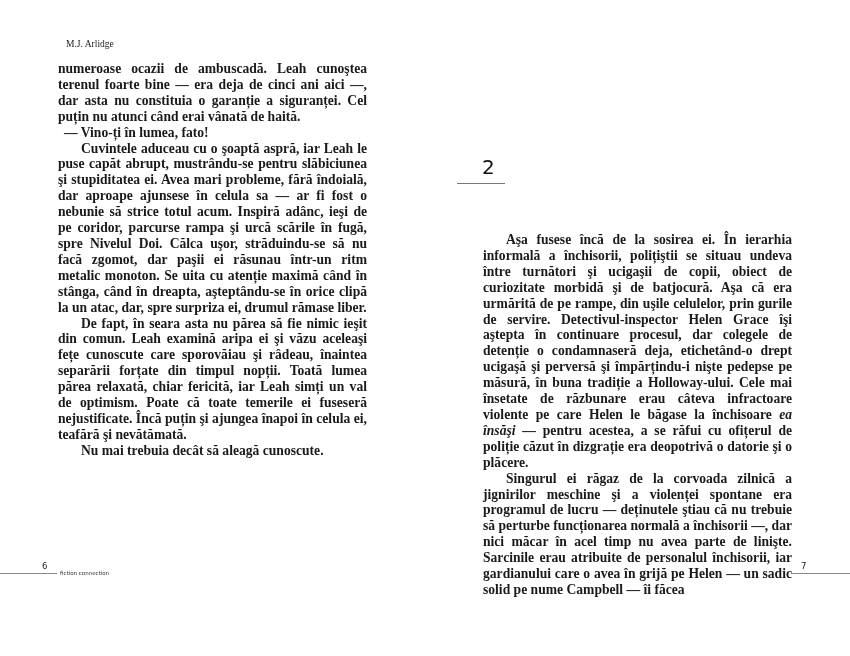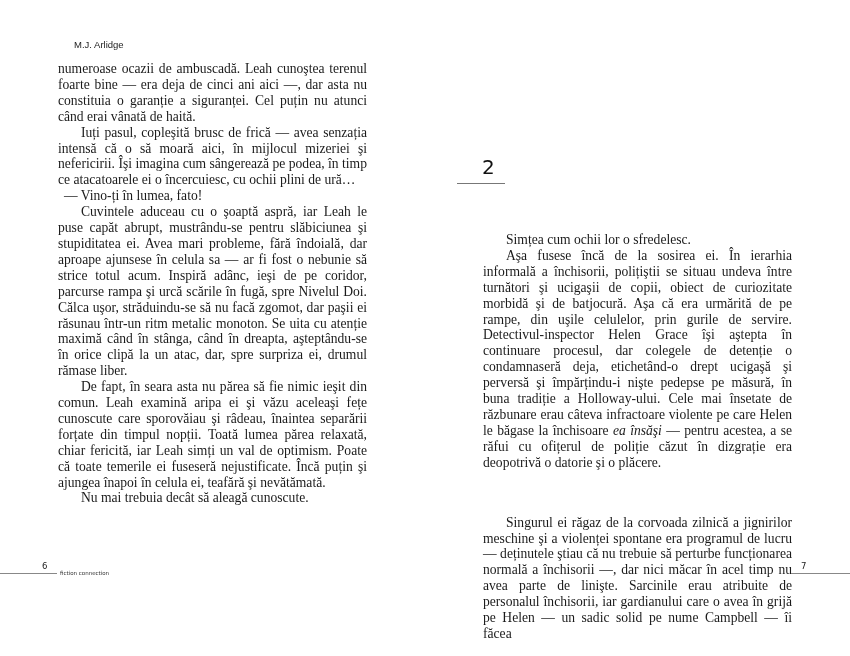--- a/index.html
+++ b/index.html
@@ -1,59 +1,57 @@
 <!DOCTYPE html>
 <html><head>
 <meta charset="utf-8">
 <style>
   html, body { margin: 0; padding: 0; background: #ffffff; }
   body { width: 850px; height: 656px; position: relative; overflow: hidden; color: #1a1a1a; }
   .page { position: absolute; top: 0; height: 656px; }
   .page-left { left: 0; width: 425px; }
   .page-right { left: 425px; width: 425px; }
-  .running-head { position: absolute; left: 74px; top: 39px; font-family: Liberation Sans, sans-serif; font-size: 9.5px; color: #222; }
+  .running-head { position: absolute; left: 66px; top: 39px; font-family: Liberation Serif, serif; font-size: 9.5px; color: #222; }
   .body-text { position: absolute; font-family: "Liberation Serif", serif; font-size: 13.6px; line-height: 15.9px; text-align: justify; color: #1a1a1a; }
   .page-left .body-text { left: 58px; top: 61px; width: 309px; }
   .page-right .body-text { left: 58px; top: 232px; width: 309px; }
-  .body-text p { margin: 0; text-indent: 23px; }
+  .body-text p { margin: 0; text-indent: 23px; font-weight: bold; }
   .body-text p.noindent { text-indent: 0; }
   .body-text p.dialog { text-indent: 6px; }
-  .body-text p.last { text-align-last: left; margin-top: 44px; }
+  .body-text p.last { text-align-last: left; }
   em { font-style: italic; }
   .chapter-num { position: absolute; left: 57px; top: 155px; width: 20px; font-family: "DejaVu Sans", sans-serif; font-size: 20px; color: #111; }
   .chapter-rule { position: absolute; left: 32px; top: 183px; width: 48px; height: 0; border-top: 1.3px solid #777; }
   .folio { position: absolute; font-family: "DejaVu Sans", sans-serif; font-size: 8.5px; color: #222; }
   .folio-left { left: 42px; top: 561px; }
   .folio-right { left: 376px; top: 561px; }
   .footer-rule { position: absolute; height: 0; border-top: 1px solid #888; }
   .footer-rule-left { left: 0; top: 573px; width: 57px; }
   .footer-rule-right { left: 366px; top: 573px; width: 59px; }
   .imprint { position: absolute; left: 60px; top: 570px; font-family: "DejaVu Sans", sans-serif; font-size: 5.5px; color: #333; }
 </style>
 </head>
 <body>
 
 <div class="page page-left">
   <div class="running-head">M.J. Arlidge</div>
   <div class="body-text">
     <p class="noindent">numeroase ocazii de ambuscadă. Leah cunoştea terenul foarte bine — era deja de cinci ani aici —, dar asta nu constituia o garanție a siguranței. Cel puțin nu atunci când erai vânată de haită.</p>
-    <p>Iuți pasul, copleşită brusc de frică — avea senzația intensă că o să moară aici, în mijlocul mizeriei şi nefericirii. Îşi imagina cum sângerează pe podea, în timp ce atacatoarele ei o încercuiesc, cu ochii plini de ură…</p>
     <p class="dialog">— Vino-ți în lumea, fato!</p>
     <p>Cuvintele aduceau cu o şoaptă aspră, iar Leah le puse capăt abrupt, mustrându-se pentru slăbiciunea şi stupiditatea ei. Avea mari probleme, fără îndoială, dar aproape ajunsese în celula sa — ar fi fost o nebunie să strice totul acum. Inspiră adânc, ieşi de pe coridor, parcurse rampa şi urcă scările în fugă, spre Nivelul Doi. Călca uşor, străduindu-se să nu facă zgomot, dar paşii ei răsunau într-un ritm metalic monoton. Se uita cu atenție maximă când în stânga, când în dreapta, aşteptându-se în orice clipă la un atac, dar, spre surpriza ei, drumul rămase liber.</p>
     <p>De fapt, în seara asta nu părea să fie nimic ieşit din comun. Leah examină aripa ei şi văzu aceleaşi fețe cunoscute care sporovăiau şi râdeau, înaintea separării forțate din timpul nopții. Toată lumea părea relaxată, chiar fericită, iar Leah simți un val de optimism. Poate că toate temerile ei fuseseră nejustificate. Încă puțin şi ajungea înapoi în celula ei, teafără şi nevătămată.</p>
     <p>Nu mai trebuia decât să aleagă cunoscute.</p>
   </div>
   <div class="folio folio-left">6</div>
   <div class="footer-rule footer-rule-left"></div>
   <div class="imprint">fiction connection</div>
 </div>
 
 <div class="page page-right">
   <div class="chapter-num">2</div>
   <div class="chapter-rule"></div>
   <div class="body-text">
-    <p>Simțea cum ochii lor o sfredelesc.</p>
     <p><span>Aşa fusese încă de la sosirea ei. În ierarhia informală a închisorii, polițiştii se situau undeva între turnători şi ucigaşii de copii, obiect de curiozitate morbidă şi de batjocură. Aşa că era urmărită de pe rampe, din uşile celulelor, prin gurile de servire. Detectivul-inspector Helen Grace îşi aştepta în continuare procesul, dar colegele de detenție o condamnaseră deja, etichetând-o drept ucigaşă şi perversă şi împărțindu-i nişte pedepse pe măsură, în buna tradiție a Holloway-ului. Cele mai însetate de răzbunare erau câteva infractoare violente pe care Helen le băgase la închisoare</span> <em>ea însăşi</em><span> — pentru acestea, a se răfui cu ofițerul de poliție căzut în dizgrație era deopotrivă o datorie şi o plăcere.</span></p>
     <p class="last">Singurul ei răgaz de la corvoada zilnică a jignirilor meschine şi a violenței spontane era programul de lucru — deținutele ştiau că nu trebuie să perturbe funcționarea normală a închisorii —, dar nici măcar în acel timp nu avea parte de linişte. Sarcinile erau atribuite de personalul închisorii, iar gardianului care o avea în grijă pe Helen — un sadic solid pe nume Campbell — îi făcea</p>
   </div>
   <div class="folio folio-right">7</div>
   <div class="footer-rule footer-rule-right"></div>
 </div>
 
 </body></html>

